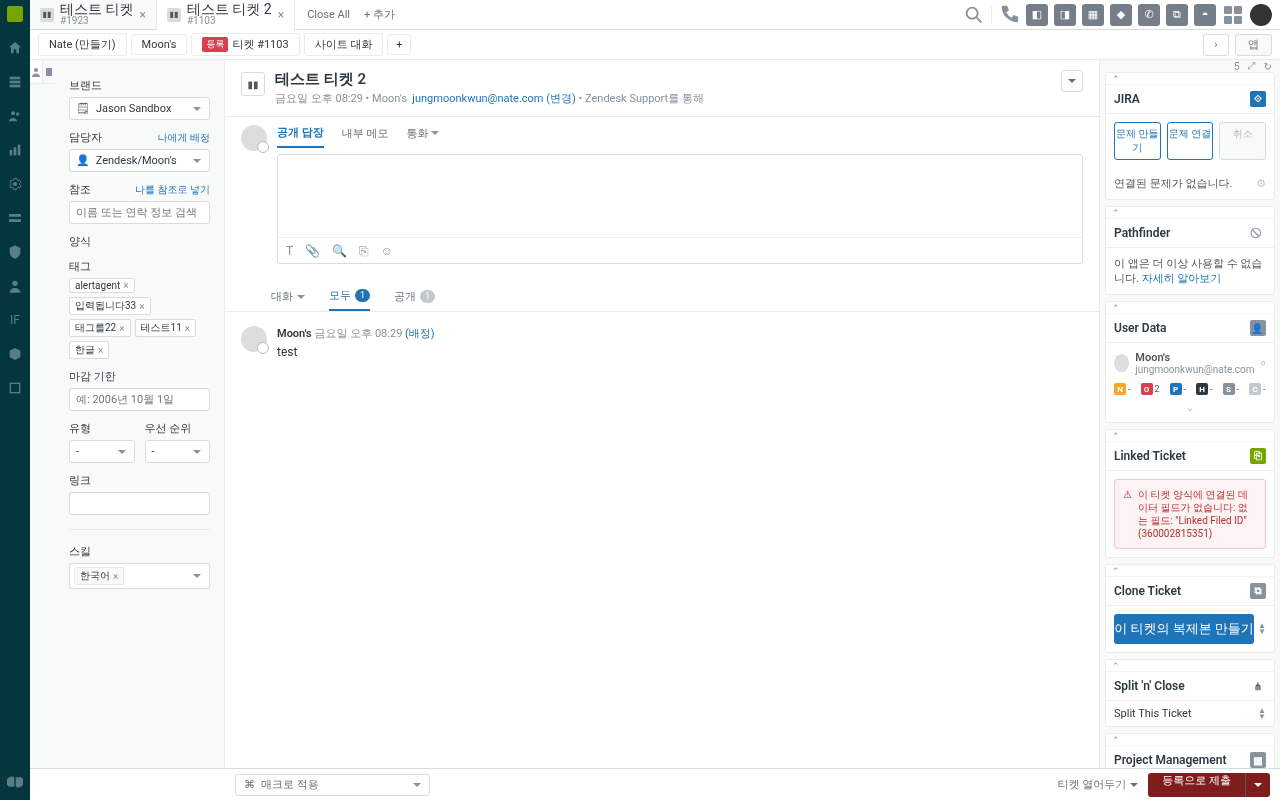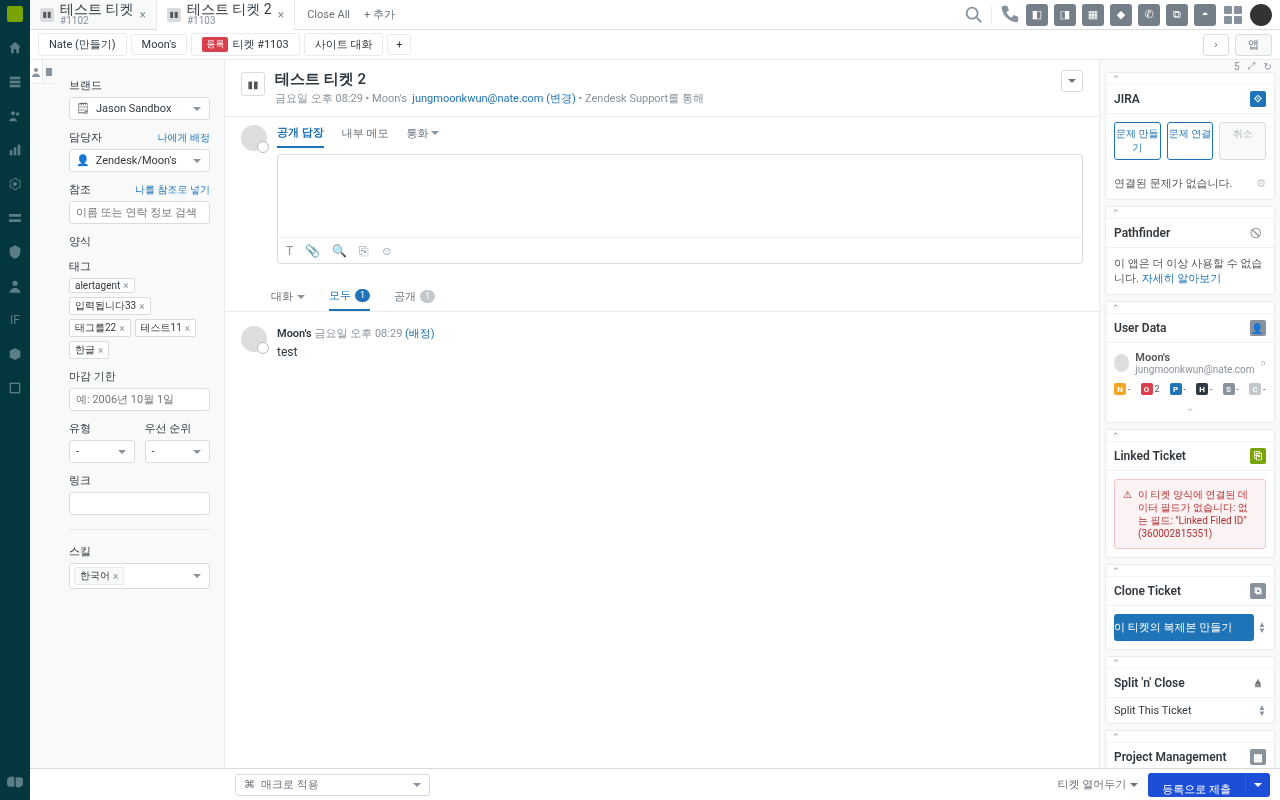--- a/index.html
+++ b/index.html
@@ -95,34 +95,34 @@
   .rtop{height:24px;display:flex;align-items:center;justify-content:flex-end;gap:8px;padding:0 8px;color:#87929d;font-size:10px}
   .panel{background:#fff;border:1px solid #e9ebed;border-radius:3px;margin:0 5px 6px}
   .panel .collapse{height:12px;display:flex;align-items:center;justify-content:flex-start;padding:0 6px;color:#87929d;border-bottom:1px solid #f4f4f4;background:#fff;font-size:9px}
   .panel .ph{display:flex;align-items:center;padding:6px 8px;font-size:12px;font-weight:600;border-bottom:1px solid #f0f0f0}
   .panel .ph .picon{margin-left:auto;width:16px;height:16px;border-radius:2px;display:flex;align-items:center;justify-content:center;font-size:10px}
   .panel .pb{padding:8px;font-size:11px;color:#555}
   .jira .btns{display:flex;gap:6px;margin-bottom:16px}
   .jira .jb{flex:1;border:1px solid #1f73b7;color:#1f73b7;background:#fff;border-radius:3px;padding:4px 0;text-align:center;font-size:10px}
   .jira .jb.dis{border-color:#d8dcde;color:#b0b8be;background:#f8f9f9}
   .linkerr{border:1px solid #f5c6cb;background:#fdf2f4;color:#b5302f;padding:8px;border-radius:3px;font-size:10px;display:flex;gap:6px;line-height:13px}
-  .clonebtn{background:#1f73b7;color:#fff;border-radius:3px;padding:6px 0;font-size:11px;width:100%}
+  .clonebtn{background:#1f73b7;color:#fff;border-radius:3px;padding:6px 0;text-align:center;font-size:13px;width:100%}
   .split{display:flex;align-items:center;font-size:11px;padding:6px 8px}
   .split .sarr{margin-left:auto;color:#87929d;display:flex;flex-direction:column;font-size:8px;line-height:6px}
   .ud{display:flex;align-items:center;gap:6px}
   .ud .ua{width:18px;height:18px;border-radius:50%;background:#ddd}
   .udicons{display:flex;gap:10px;margin-top:8px;font-size:9px;align-items:center}
   .udicons .b{width:12px;height:12px;border-radius:2px;display:inline-flex;align-items:center;justify-content:center;color:#fff;font-size:8px;font-weight:bold}
   
   .footer{height:32px;border-top:1px solid #d8dcde;background:#fff;display:flex;align-items:center;padding:0 10px;gap:10px}
   .macro{width:195px;margin-left:195px;border:1px solid #d8dcde;border-radius:3px;height:22px;display:flex;align-items:center;padding:0 8px;font-size:11px;color:#68737d;position:relative}
   .macro::after{content:"";position:absolute;right:8px;top:50%;border:4px solid transparent;border-top-color:#87929d;transform:translateY(-2px)}
   .footer .spacer{flex:1}
   .footer .open{font-size:11px;color:#68737d;display:flex;align-items:center;gap:4px}
-  .submit{background:#1d4ed8;color:#fff;border-radius:3px;height:24px;display:flex;align-items:flex-end}
+  .submit{background:#7f1d1d;color:#fff;border-radius:3px;height:24px;display:flex;align-items:flex-start}
   .submit .sb{padding:0 14px;font-size:11px}
   .submit .sd{border-left:1px solid #525b66;padding:0 8px;height:100%;display:flex;align-items:center}
   a.lnk{color:#1f73b7;text-decoration:none}
   .caret-down{display:inline-block;border:4px solid transparent;border-top-color:currentColor;transform:translateY(2px)}
 </style>
 </head>
 <body>
 
 <div class="root">
 
@@ -194,21 +194,21 @@
       </div>
   </div>
 
   <div class="maincol">
 
     <div class="toptabs">
       <div class="ttab inactive">
         <div class="tic">▮▮</div>
         <div>
             <div class="ttl">테스트 티켓</div>
-            <div class="sub">#1102</div>
+            <div class="sub">#1923</div>
           </div>
         <span class="close">×</span>
       </div>
       <div class="ttab active">
         <div class="tic">▮▮</div>
         <div>
             <div class="ttl">테스트 티켓 2</div>
             <div class="sub">#1103</div>
           </div>
         <span class="close">×</span>

